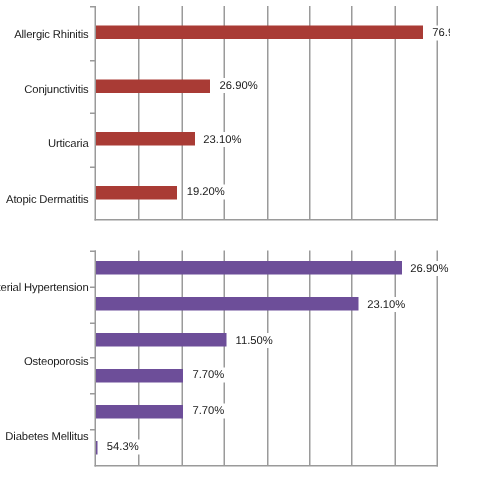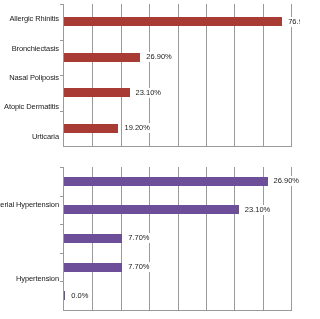--- a/index.html
+++ b/index.html
@@ -113,24 +113,23 @@
 </style>
 </head>
 <body>
 
 <div class="figure">
 
   <div class="chart-panel" id="panel-top">
 
     <div class="cat-labels" id="cat-labels-top">
         <div class="cat-label">Allergic Rhinitis</div>
-        <div class="cat-label">Bronchiectasis</div>
-        <div class="cat-label">Nasal Poliposis</div>
+        <div class="cat-label">Conjunctivitis</div>
+        <div class="cat-label">Urticaria</div>
         <div class="cat-label">Atopic Dermatitis</div>
-        <div class="cat-label">Urticaria</div>
       </div>
 
     <div class="plot" id="plot-top">
       <div class="gridlines" id="gridlines-top">
           <div class="gridline" style="left: 12.5%;"></div>
           <div class="gridline" style="left: 25%;"></div>
           <div class="gridline" style="left: 37.5%;"></div>
           <div class="gridline" style="left: 50%;"></div>
           <div class="gridline" style="left: 62.5%;"></div>
           <div class="gridline" style="left: 75%;"></div>
@@ -159,21 +158,22 @@
           </div>
         </div>
     </div>
 
   </div>
 
   <div class="chart-panel" id="panel-bottom">
 
     <div class="cat-labels" id="cat-labels-bottom">
         <div class="cat-label">Arterial Hypertension</div>
-        <div class="cat-label">Hypertension</div>
+        <div class="cat-label">Osteoporosis</div>
+        <div class="cat-label">Diabetes Mellitus</div>
       </div>
 
     <div class="plot" id="plot-bottom">
       <div class="gridlines" id="gridlines-bottom">
           <div class="gridline" style="left: 12.5%;"></div>
           <div class="gridline" style="left: 25%;"></div>
           <div class="gridline" style="left: 37.5%;"></div>
           <div class="gridline" style="left: 50%;"></div>
           <div class="gridline" style="left: 62.5%;"></div>
           <div class="gridline" style="left: 75%;"></div>
@@ -185,31 +185,36 @@
             <div class="bar purple" title="Chronic Sinusitis" style="width: 89.6667%; flex: 0 0 auto;"></div>
             <span class="value-label">26.90%</span>
           </div>
           <div class="row">
             <div class="tick"></div>
             <div class="bar purple" title="Arterial Hypertension" style="width: 77%; flex: 0 0 auto;"></div>
             <span class="value-label">23.10%</span>
           </div>
           <div class="row">
             <div class="tick"></div>
+            <div class="bar purple" title="Osteoporosis" style="width: 38.3333%; flex: 0 0 auto;"></div>
+            <span class="value-label">11.50%</span>
+          </div>
+          <div class="row">
+            <div class="tick"></div>
             <div class="bar purple" title="Obesity" style="width: 25.6667%; flex: 0 0 auto;"></div>
             <span class="value-label">7.70%</span>
           </div>
           <div class="row">
             <div class="tick"></div>
             <div class="bar purple" title="Bronchiectasis" style="width: 25.6667%; flex: 0 0 auto;"></div>
             <span class="value-label">7.70%</span>
           </div>
           <div class="row">
             <div class="tick"></div>
             <div class="bar purple" title="Diabetes Mellitus" style="width: 0.55%; flex: 0 0 auto;"></div>
-            <span class="value-label">0.0%</span>
+            <span class="value-label">54.3%</span>
           </div>
         </div>
     </div>
 
   </div>
 
 </div>
 
 </body></html>

